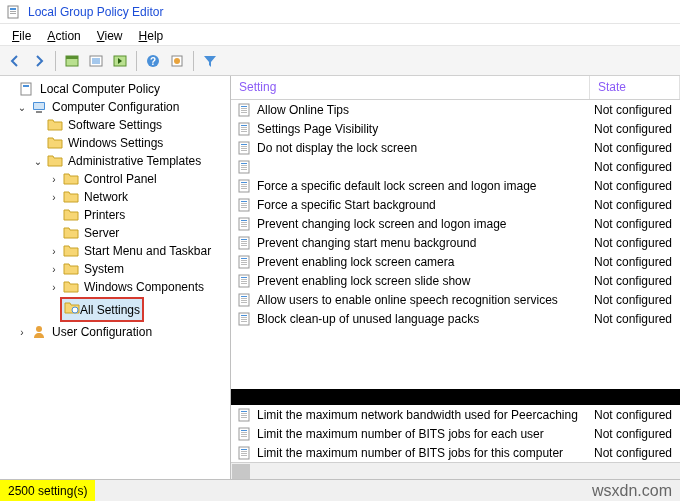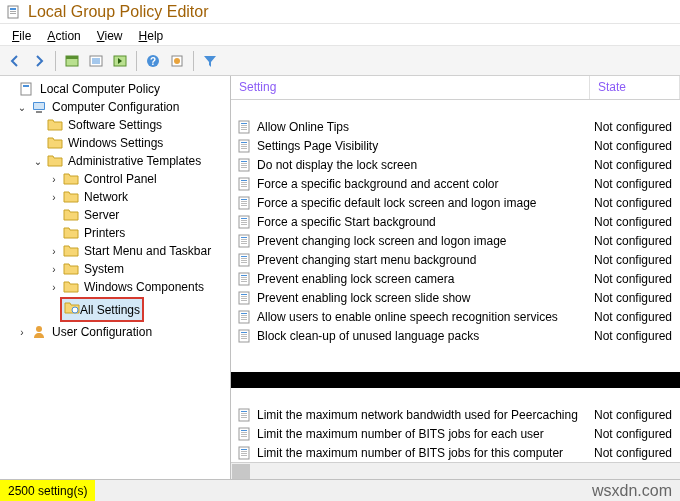--- a/index.html
+++ b/index.html
@@ -1,20 +1,20 @@
 <!DOCTYPE html>
 <html><head>
   <meta charset="utf-8">
   <style>
     * { margin: 0; padding: 0; box-sizing: border-box; }
     body { font-family: "Segoe UI", Tahoma, sans-serif; font-size: 12px; background: #fff; width: 680px; height: 501px; overflow: hidden; display: flex; flex-direction: column; }
     
     .title-bar { height: 24px; display: flex; align-items: center; padding: 0 6px; background: #fff; border-bottom: 1px solid #e5e5e5; }
     .title-bar .icon { width: 16px; height: 16px; margin-right: 6px; }
-    .title-bar .title { font-size: 16px; color: #a16207; }
+    .title-bar .title { font-size: 12px; color: #1d4ed8; }
     
     .menu-bar { height: 22px; display: flex; align-items: flex-end; padding: 0 4px; background: #fff; border-bottom: 1px solid #e5e5e5; }
     .menu-item { padding: 2px 8px; cursor: default; }
     .menu-item u { text-decoration: underline; }
     
     .toolbar { height: 30px; display: flex; align-items: center; padding: 0 4px; gap: 2px; background: #f5f5f5; border-bottom: 1px solid #d0d0d0; }
     .tool-btn { width: 22px; height: 22px; display: flex; align-items: center; justify-content: center; border: 1px solid transparent; cursor: pointer; }
     .tool-sep { width: 1px; height: 20px; background: #c0c0c0; margin: 0 3px; }
     
     .main-area { flex: 1; display: flex; overflow: hidden; }
@@ -24,21 +24,21 @@
     .tree-row .expander { width: 12px; text-align: center; color: #333; font-size: 10px; }
     .tree-row .ticon { width: 16px; height: 16px; margin: 0 3px; flex-shrink: 0; }
     .tree-row .label { padding: 0 2px; }
     .highlight-box { border: 2px solid #d63a2f; padding: 1px 2px; margin: 1px 0; display: inline-flex; align-items: center; background: #d4e8f7; }
     
     .list-pane { flex: 1; display: flex; flex-direction: column; overflow: hidden; position: relative; }
     .list-header { display: flex; height: 24px; background: #fff; border-bottom: 1px solid #d0d0d0; }
     .list-header .col-h { padding: 4px 8px; border-right: 1px solid #e0e0e0; color: #8b5cf6; font-size: 12px; }
     .col-setting { flex: 1; }
     .col-state { width: 90px; text-align: left; }
-    .list-body { flex: 1; overflow: hidden; margin-top: 17px; }
+    .list-body { flex: 1; overflow: hidden; }
     .list-row { display: flex; align-items: center; height: 19px; }
     .list-row .cell-setting { flex: 1; display: flex; align-items: center; padding-left: 6px; overflow: hidden; white-space: nowrap; }
     .list-row .cell-state { width: 90px; padding-left: 4px; white-space: nowrap; overflow: hidden; }
     .list-row .row-icon { width: 16px; height: 16px; margin-right: 4px; flex-shrink: 0; }
     
     .blackbar { height: 16px; background: #000; }
     
     .hscrollbar { height: 17px; background: #f0f0f0; border-top: 1px solid #d0d0d0; display: flex; align-items: center; }
     .hscrollbar .thumb { height: 15px; width: 18px; background: #c7c7c7; margin-left: 1px; }
     
@@ -171,27 +171,27 @@
       <span class="expander">›</span>
       <span class="ticon"><svg viewBox="0 0 16 16" width="16" height="16">
             <path d="M1 3h5l1 2h8v8H1z" fill="#f7d674" stroke="#c9a227"></path>
           </svg></span>
       <span class="label">Network</span>
     </div>
     <div class="tree-row" style="padding-left:60px">
       <span class="ticon"><svg viewBox="0 0 16 16" width="16" height="16">
             <path d="M1 3h5l1 2h8v8H1z" fill="#f7d674" stroke="#c9a227"></path>
           </svg></span>
+      <span class="label">Printers</span>
+    </div>
+    <div class="tree-row" style="padding-left:60px">
+      <span class="ticon"><svg viewBox="0 0 16 16" width="16" height="16">
+            <path d="M1 3h5l1 2h8v8H1z" fill="#f7d674" stroke="#c9a227"></path>
+          </svg></span>
       <span class="label">Server</span>
-    </div>
-    <div class="tree-row" style="padding-left:60px">
-      <span class="ticon"><svg viewBox="0 0 16 16" width="16" height="16">
-            <path d="M1 3h5l1 2h8v8H1z" fill="#f7d674" stroke="#c9a227"></path>
-          </svg></span>
-      <span class="label">Printers</span>
     </div>
     <div class="tree-row" style="padding-left:48px">
       <span class="expander">›</span>
       <span class="ticon"><svg viewBox="0 0 16 16" width="16" height="16">
             <path d="M1 3h5l1 2h8v8H1z" fill="#f7d674" stroke="#c9a227"></path>
           </svg></span>
       <span class="label">Start Menu and Taskbar</span>
     </div>
     <div class="tree-row" style="padding-left:48px">
       <span class="expander">›</span>
@@ -273,21 +273,20 @@
         </div>
         <div class="list-row">
           <div class="cell-setting">
             <span class="row-icon"><svg viewBox="0 0 16 16" width="16" height="16">
                 <rect x="2" y="2" width="10" height="12" fill="#fff" stroke="#999"></rect>
                 <rect x="4" y="4" width="6" height="1" fill="#4a90d9"></rect>
                 <rect x="4" y="6" width="6" height="1" fill="#bbb"></rect>
                 <rect x="4" y="8" width="6" height="1" fill="#bbb"></rect>
                 <rect x="4" y="10" width="6" height="1" fill="#bbb"></rect>
               </svg></span>
-            <span>Force a specific background and accent color</span>
           </div>
           <div class="cell-state">Not configured</div>
         </div>
         <div class="list-row">
           <div class="cell-setting">
             <span class="row-icon"><svg viewBox="0 0 16 16" width="16" height="16">
                 <rect x="2" y="2" width="10" height="12" fill="#fff" stroke="#999"></rect>
                 <rect x="4" y="4" width="6" height="1" fill="#4a90d9"></rect>
                 <rect x="4" y="6" width="6" height="1" fill="#bbb"></rect>
                 <rect x="4" y="8" width="6" height="1" fill="#bbb"></rect>

